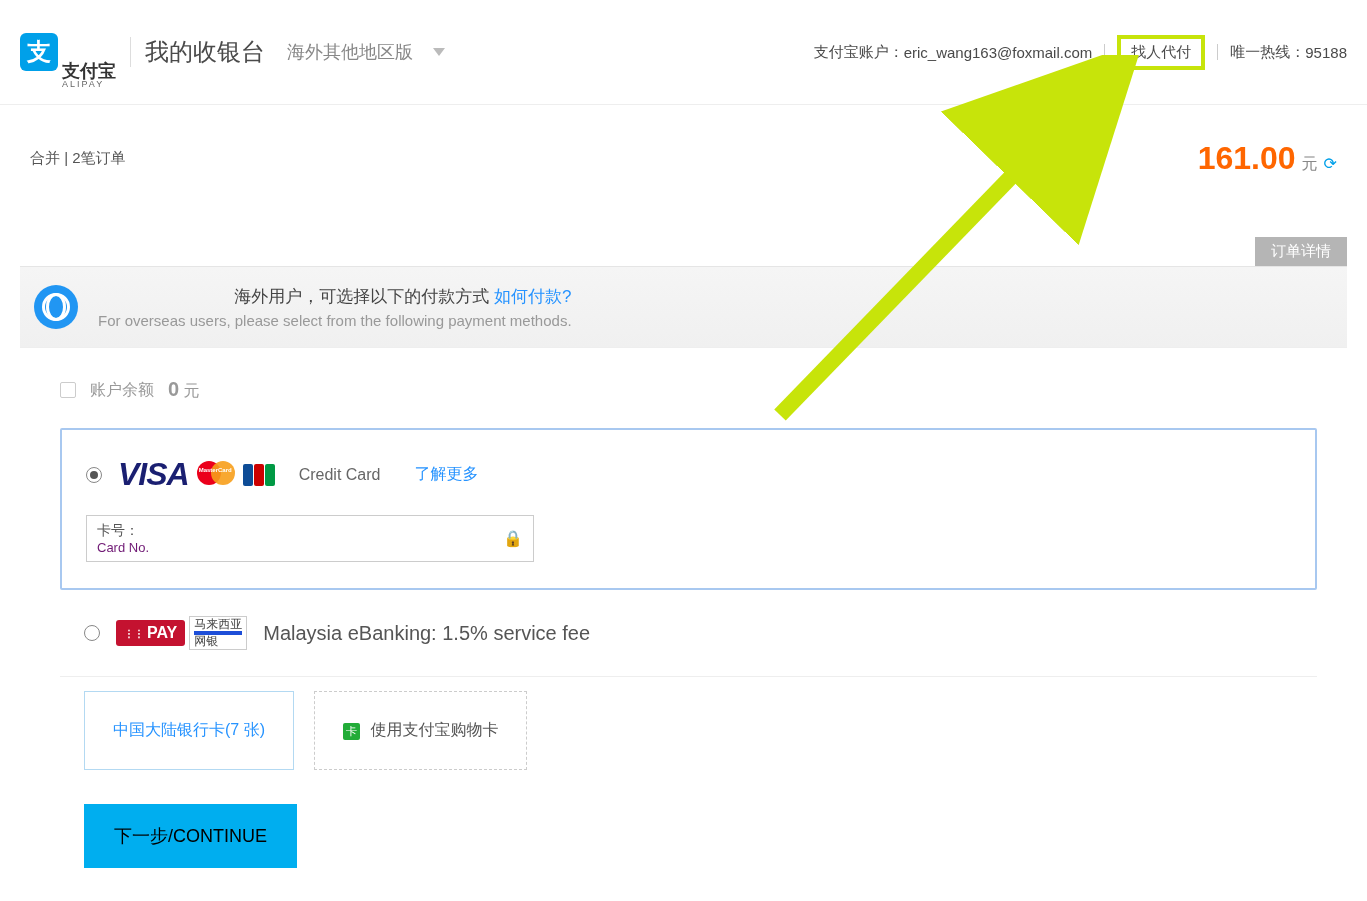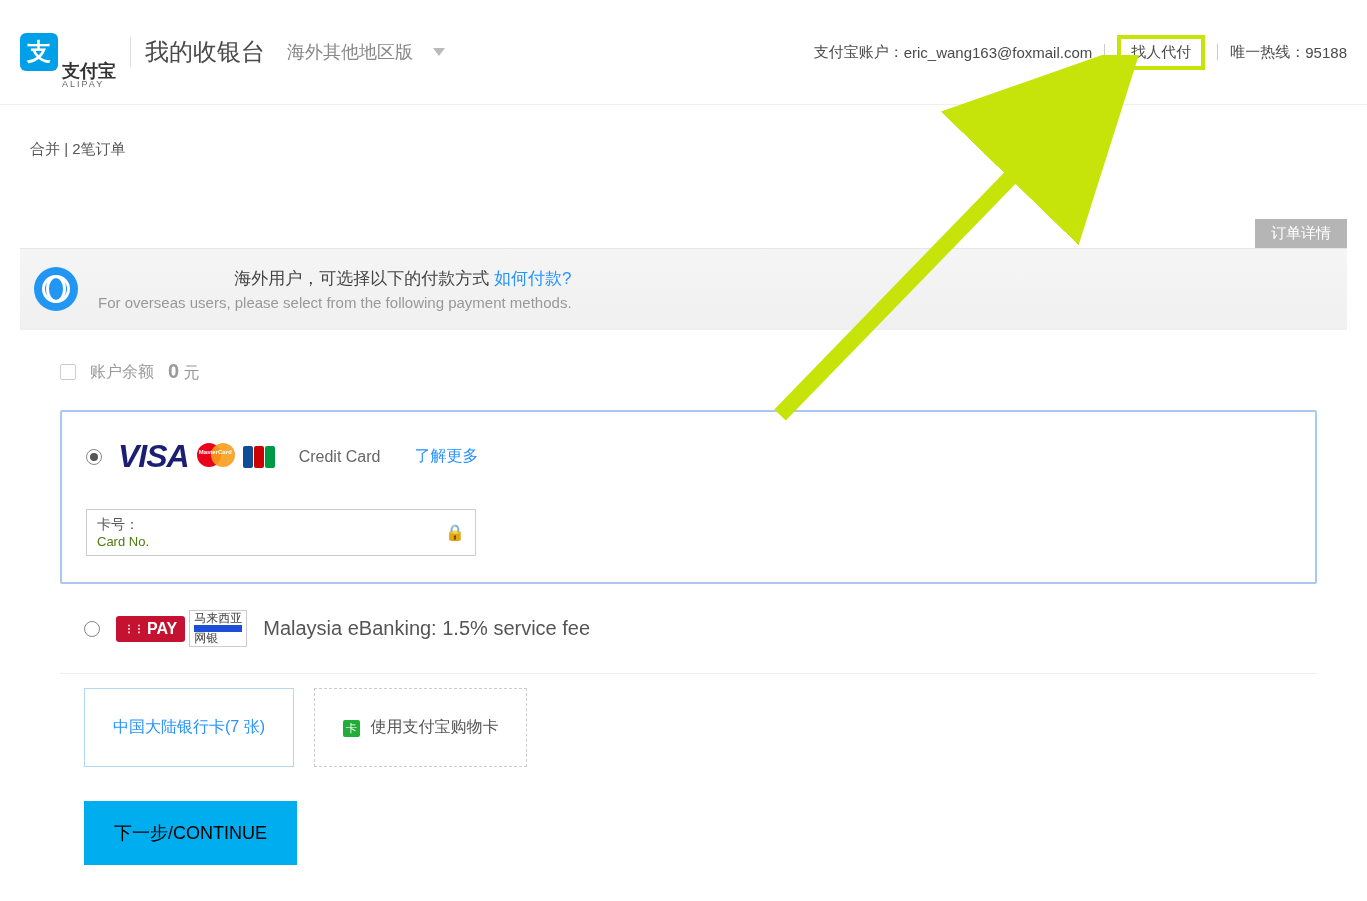--- a/index.html
+++ b/index.html
@@ -58,32 +58,32 @@
   .mc-wrap { position: relative; }
   .mc-label { position: absolute; top: 6px; left: 2px; font-size: 6px; color: #fff; font-weight: bold; }
   .jcb { display: inline-flex; gap: 1px; }
   .jcb span { width: 10px; height: 22px; border-radius: 2px; }
   .jcb .a { background: #0e4c96; }
   .jcb .b { background: #cc0000; }
   .jcb .c { background: #009944; }
   .cc-text { color: #666; font-size: 16px; margin-left: 8px; }
   .cc-more { color: #2693ff; font-size: 16px; margin-left: 18px; cursor: pointer; }
   
-  .card-input { border: 1px solid #ccc; width: 390px; padding: 6px 10px; margin-top: 34px; display: flex; align-items: center; justify-content: space-between; }
+  .card-input { border: 1px solid #ccc; width: 448px; padding: 6px 10px; margin-top: 22px; display: flex; align-items: center; justify-content: space-between; }
   .card-input-labels { display: flex; flex-direction: column; flex: 1; }
   .cil-cn { font-size: 14px; color: #555; }
-  .cil-en { font-size: 13px; color: #4d7c0f; }
+  .cil-en { font-size: 13px; color: #701a75; }
   .lock { color: #666; font-size: 16px; }
   
   .ebank-row { display: flex; align-items: center; gap: 16px; padding: 6px 24px 16px; }
   .mypay { display: inline-flex; align-items: center; }
   .mypay-badge { background: #c41230; color: #fff; font-weight: bold; padding: 4px 8px; font-size: 16px; border-radius: 3px; display: flex; align-items: center; gap: 3px; }
   .mypay-badge .dots { font-size: 10px; }
   .mypay-cn { display: flex; flex-direction: column; font-size: 12px; color: #444; margin-left: 4px; border: 1px solid #ccc; padding: 1px 4px; line-height: 1.1; }
-  .mypay-cn .u { border-bottom: 7px solid #1d4ed8; }
+  .mypay-cn .u { border-bottom: 4px solid #1d4ed8; }
   .ebank-text { color: #555; font-size: 20px; }
   
   .alt-row { display: flex; gap: 20px; padding: 14px 24px; border-top: 1px solid #eee; margin-top: 10px; }
   .alt-btn { border: 1px solid #b3d9f2; color: #2693ff; padding: 28px 28px; font-size: 16px; background: #fff; cursor: pointer; }
   .alt-btn.dashed { border: 1px dashed #ccc; color: #555; }
   .badge-k { display: inline-block; background: #22ac38; color: #fff; font-size: 11px; padding: 1px 3px; margin-right: 6px; border-radius: 2px; }
   
   .continue-btn { background: #00aeef; color: #000000; border: none; padding: 20px 30px; font-size: 18px; font-weight: 500; cursor: pointer; margin: 20px 0 30px 24px; }
   
   .annotation-arrow { position: absolute; pointer-events: none; z-index: 10; }
@@ -112,20 +112,25 @@
     <span class="pay-for-me">找人代付</span>
     <span class="sep"></span>
     <span>唯一热线：</span>
     <span>95188</span>
   </div>
 </div>
 
 <div class="container">
   <div class="order-row">
     <div class="order-label">合并 | 2笔订单</div>
+    <div class="amount-box">
+      <span class="amount">161.00</span>
+      <span class="yuan">元</span>
+      <span class="refresh">⟳</span>
+    </div>
   </div>
 
   <div class="detail-tab-row">
     <div class="detail-tab">订单详情</div>
   </div>
 
   <div class="overseas-panel">
     <div class="globe-icon"></div>
     <div class="overseas-text">
       <div class="ot-line1">

